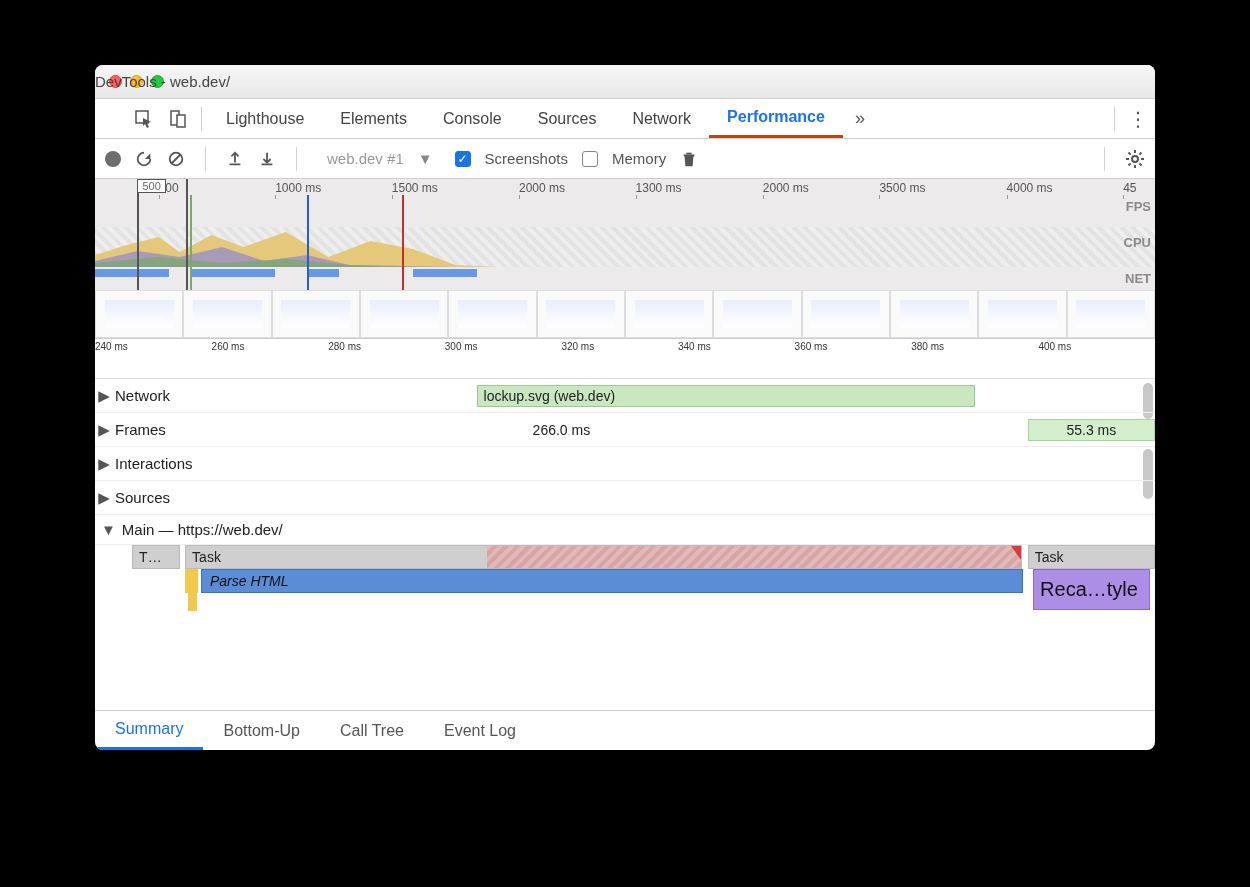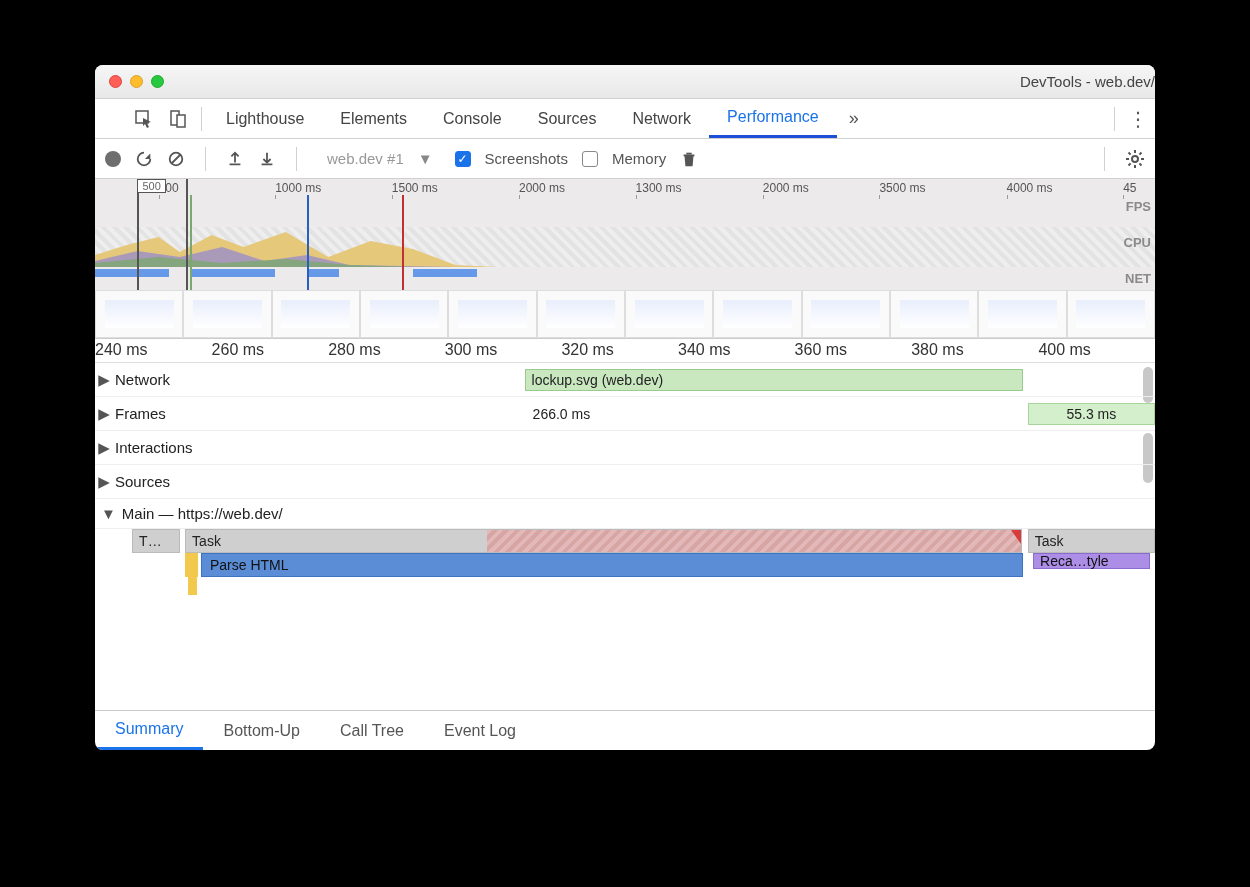--- a/index.html
+++ b/index.html
@@ -13,29 +13,29 @@
   .titlebar {
     height: 34px; background: linear-gradient(#f6f6f6,#e8e8e8);
     border-bottom: 1px solid #d0d0d0; display: flex; align-items: center;
     position: relative;
   }
   .traffic { display: flex; gap: 8px; margin-left: 14px; }
   .dot { width: 13px; height: 13px; border-radius: 50%; }
   .dot.red { background: #ff5f56; border: 1px solid #e0443e; }
   .dot.yel { background: #ffbd2e; border: 1px solid #dea123; }
   .dot.grn { background: #27c93f; border: 1px solid #1aab29; }
-  .title { position: absolute; left: 0; right: 0; text-align: right; font-size: 15px; color: #444; }
+  .title { position: absolute; left: 0; right: 0; text-align: left; font-size: 15px; color: #444; }
   
   .tabs {
     height: 40px; border-bottom: 1px solid #d0d0d0; display: flex; align-items: center;
     font-size: 16px; color: #444; padding-left: 32px;
   }
   .tabs .iconbtn { width: 34px; display: flex; justify-content: center; align-items: center; }
   .tabs .tab { padding: 0 18px; height: 100%; display: flex; align-items: center; cursor: default; }
-  .tabs .tab.active { color: #1a73e8; border-bottom: 3px solid #1d4ed8; font-weight: 400; }
+  .tabs .tab.active { color: #1a73e8; border-bottom: 3px solid #c2410c; font-weight: 700; }
   .tabs .spacer { flex: 1; }
   .divider { width: 1px; height: 24px; background: #d0d0d0; margin: 0 6px; }
   
   .ptoolbar {
     height: 40px; border-bottom: 1px solid #d0d0d0; display: flex; align-items: center;
     gap: 14px; padding: 0 10px; font-size: 15px; color: #555;
   }
   .ptoolbar .circle { width: 16px; height: 16px; border-radius: 50%; background: #6e6e6e; }
   .ptoolbar .recname { color: #999; margin-left: 10px; flex: 0 0 auto; }
   .ptoolbar .dd { color: #888; margin-left: auto; margin-right: 8px; }
@@ -54,37 +54,37 @@
   .ov-sel { position:absolute; top:0; bottom:0; background: rgba(200,200,200,0.0); border-left:2px solid #555; border-right:2px solid #555; }
   .ov-sel .tag { position:absolute; top:0; left:-2px; background:#fff; border:1px solid #555; font-size:11px; padding:0 4px; }
   .ov-cpuband { position:absolute; left:0; right:0; top:48px; height:40px; background: repeating-linear-gradient(45deg,#e3e3e3,#e3e3e3 4px,#eee 4px,#eee 8px); }
   .ov-netband { position:absolute; left:0; right:0; top:90px; height:10px; }
   .ov-netband .seg { position:absolute; top:0; height:8px; background:#6699e8; }
   .ov-thumbs { position:absolute; left:0; right:0; bottom:0; height:48px; display:flex; }
   .ov-thumbs .th { flex:1; border:1px solid #ddd; background:#fafafa; margin:0; position:relative; }
   .ov-thumbs .th::after { content:""; position:absolute; left:10%; right:10%; top:20%; bottom:20%; background:linear-gradient(#e8eefc,#fff); }
   .ov-vline { position:absolute; top:16px; bottom:48px; width:2px; }
   
-  .ruler { height: 24px; border-bottom:1px solid #ddd; position:relative; font-size:16px; color:#333; background:#fff; }
+  .ruler { height: 40px; border-bottom:1px solid #ddd; position:relative; font-size:10px; color:#333; background:#fff; }
   .ruler .rt { position:absolute; top:2px; }
   .tracks { flex:1; background:#fff; position:relative; overflow:hidden; font-size:15px; color:#222; }
   .trow { height: 34px; border-bottom:1px solid #eee; display:flex; align-items:center; position:relative; }
   .trow .exp { width:18px; text-align:center; color:#555; }
   .trow .tlabel { padding-left:2px; }
-  .netbar { position:absolute; top:6px; height:22px; background:#c9e8c0; border:1px solid #9acb8e; font-size:14px; padding:0 6px; display:flex; align-items:center;margin-left:48px; }
+  .netbar { position:absolute; top:6px; height:22px; background:#c9e8c0; border:1px solid #9acb8e; font-size:14px; padding:0 6px; display:flex; align-items:center; }
   .framebar { position:absolute; top:6px; height:22px; background:#d3efcb; border:1px solid #a8d59a; font-size:14px; display:flex; align-items:center; justify-content:center; }
   .tracks .scroll { position:absolute; right:2px; width:10px; background:#c8c8c8; border-radius:5px; }
   
   .mainhdr { height:30px; border-bottom:1px solid #eee; display:flex; align-items:center; padding-left:6px; font-size:15px; }
   .mainhdr .tri { margin-right:6px; color:#555; }
   .flame { position:relative; height:120px; background:#fff; }
   .flame .greybar { position:absolute; top:0; height:24px; background:#cfcfcf; border:1px solid #bbb; font-size:14px; display:flex; align-items:center; padding-left:6px; }
   .flame .hatch { background: repeating-linear-gradient(135deg,#e3b8b8,#e3b8b8 4px,#d8a5a5 4px,#d8a5a5 8px); }
   .flame .bluebar { position:absolute; height:24px; background:#5b8dd6; border:1px solid #3e72c2; color:#111; font-size:14px; display:flex; align-items:center; padding-left:8px; }
-  .flame .purplebar { position:absolute; height:16px; background:#ac8ee6; border:1px solid #8b6ad0; color:#111; font-size:14px; display:flex; align-items:center; padding-left:6px; }
+  .flame .purplebar { position:absolute; height:41px; background:#ac8ee6; border:1px solid #8b6ad0; color:#111; font-size:20px; display:flex; align-items:center; padding-left:6px; }
   .flame .yel { position:absolute; background:#f2c94c; }
   .flame .redtri { position:absolute; width:0; height:0; border-left:10px solid transparent; border-top:14px solid #d83b3b; }
   
   .btabs { height:40px; border-top:1px solid #ccc; display:flex; align-items:center; font-size:16px; color:#555; }
   .btabs .bt { padding:0 20px; height:100%; display:flex; align-items:center; }
   .btabs .bt.active { color:#1a73e8; border-bottom:3px solid #1a73e8;justify-content:flex-end; }
   svg { display:block; }
 </style>
 </head>
 <body>
@@ -297,21 +297,21 @@
       <div class="greybar" id="task1" style="left: 8.5%; width: 79%;">
         <span>Task</span>
         <div id="task1hatch" class="hatch" style="position: absolute; inset: 0px 0px 0px 36.0759%;"></div>
         <div class="redtri" style="right:0;top:0;"></div>
       </div>
       <div class="greybar" id="task2" style="left: 88%; width: 12%;">
           <span>Task</span>
         </div>
 
       <div class="yel" style="left:8.5%; width:1.2%; top:24px; height:24px;"></div>
-      <div class="bluebar" id="child0" style="left: 10%; width: 77.5%; top: 24px;">
+      <div class="bluebar" id="child0" style="left: 10%; width: 77.5%; top: 24px; font-style: italic;">
           <span>Parse HTML</span>
         </div>
       <div class="purplebar" id="child1" style="left: 88.5%; width: 11%; top: 24px;">
           <span>Reca…tyle</span>
         </div>
       <div class="yel" style="left:8.8%; width:0.8%; top:48px; height:18px;"></div>
     </div>
   </div>
 
   <div class="btabs">

